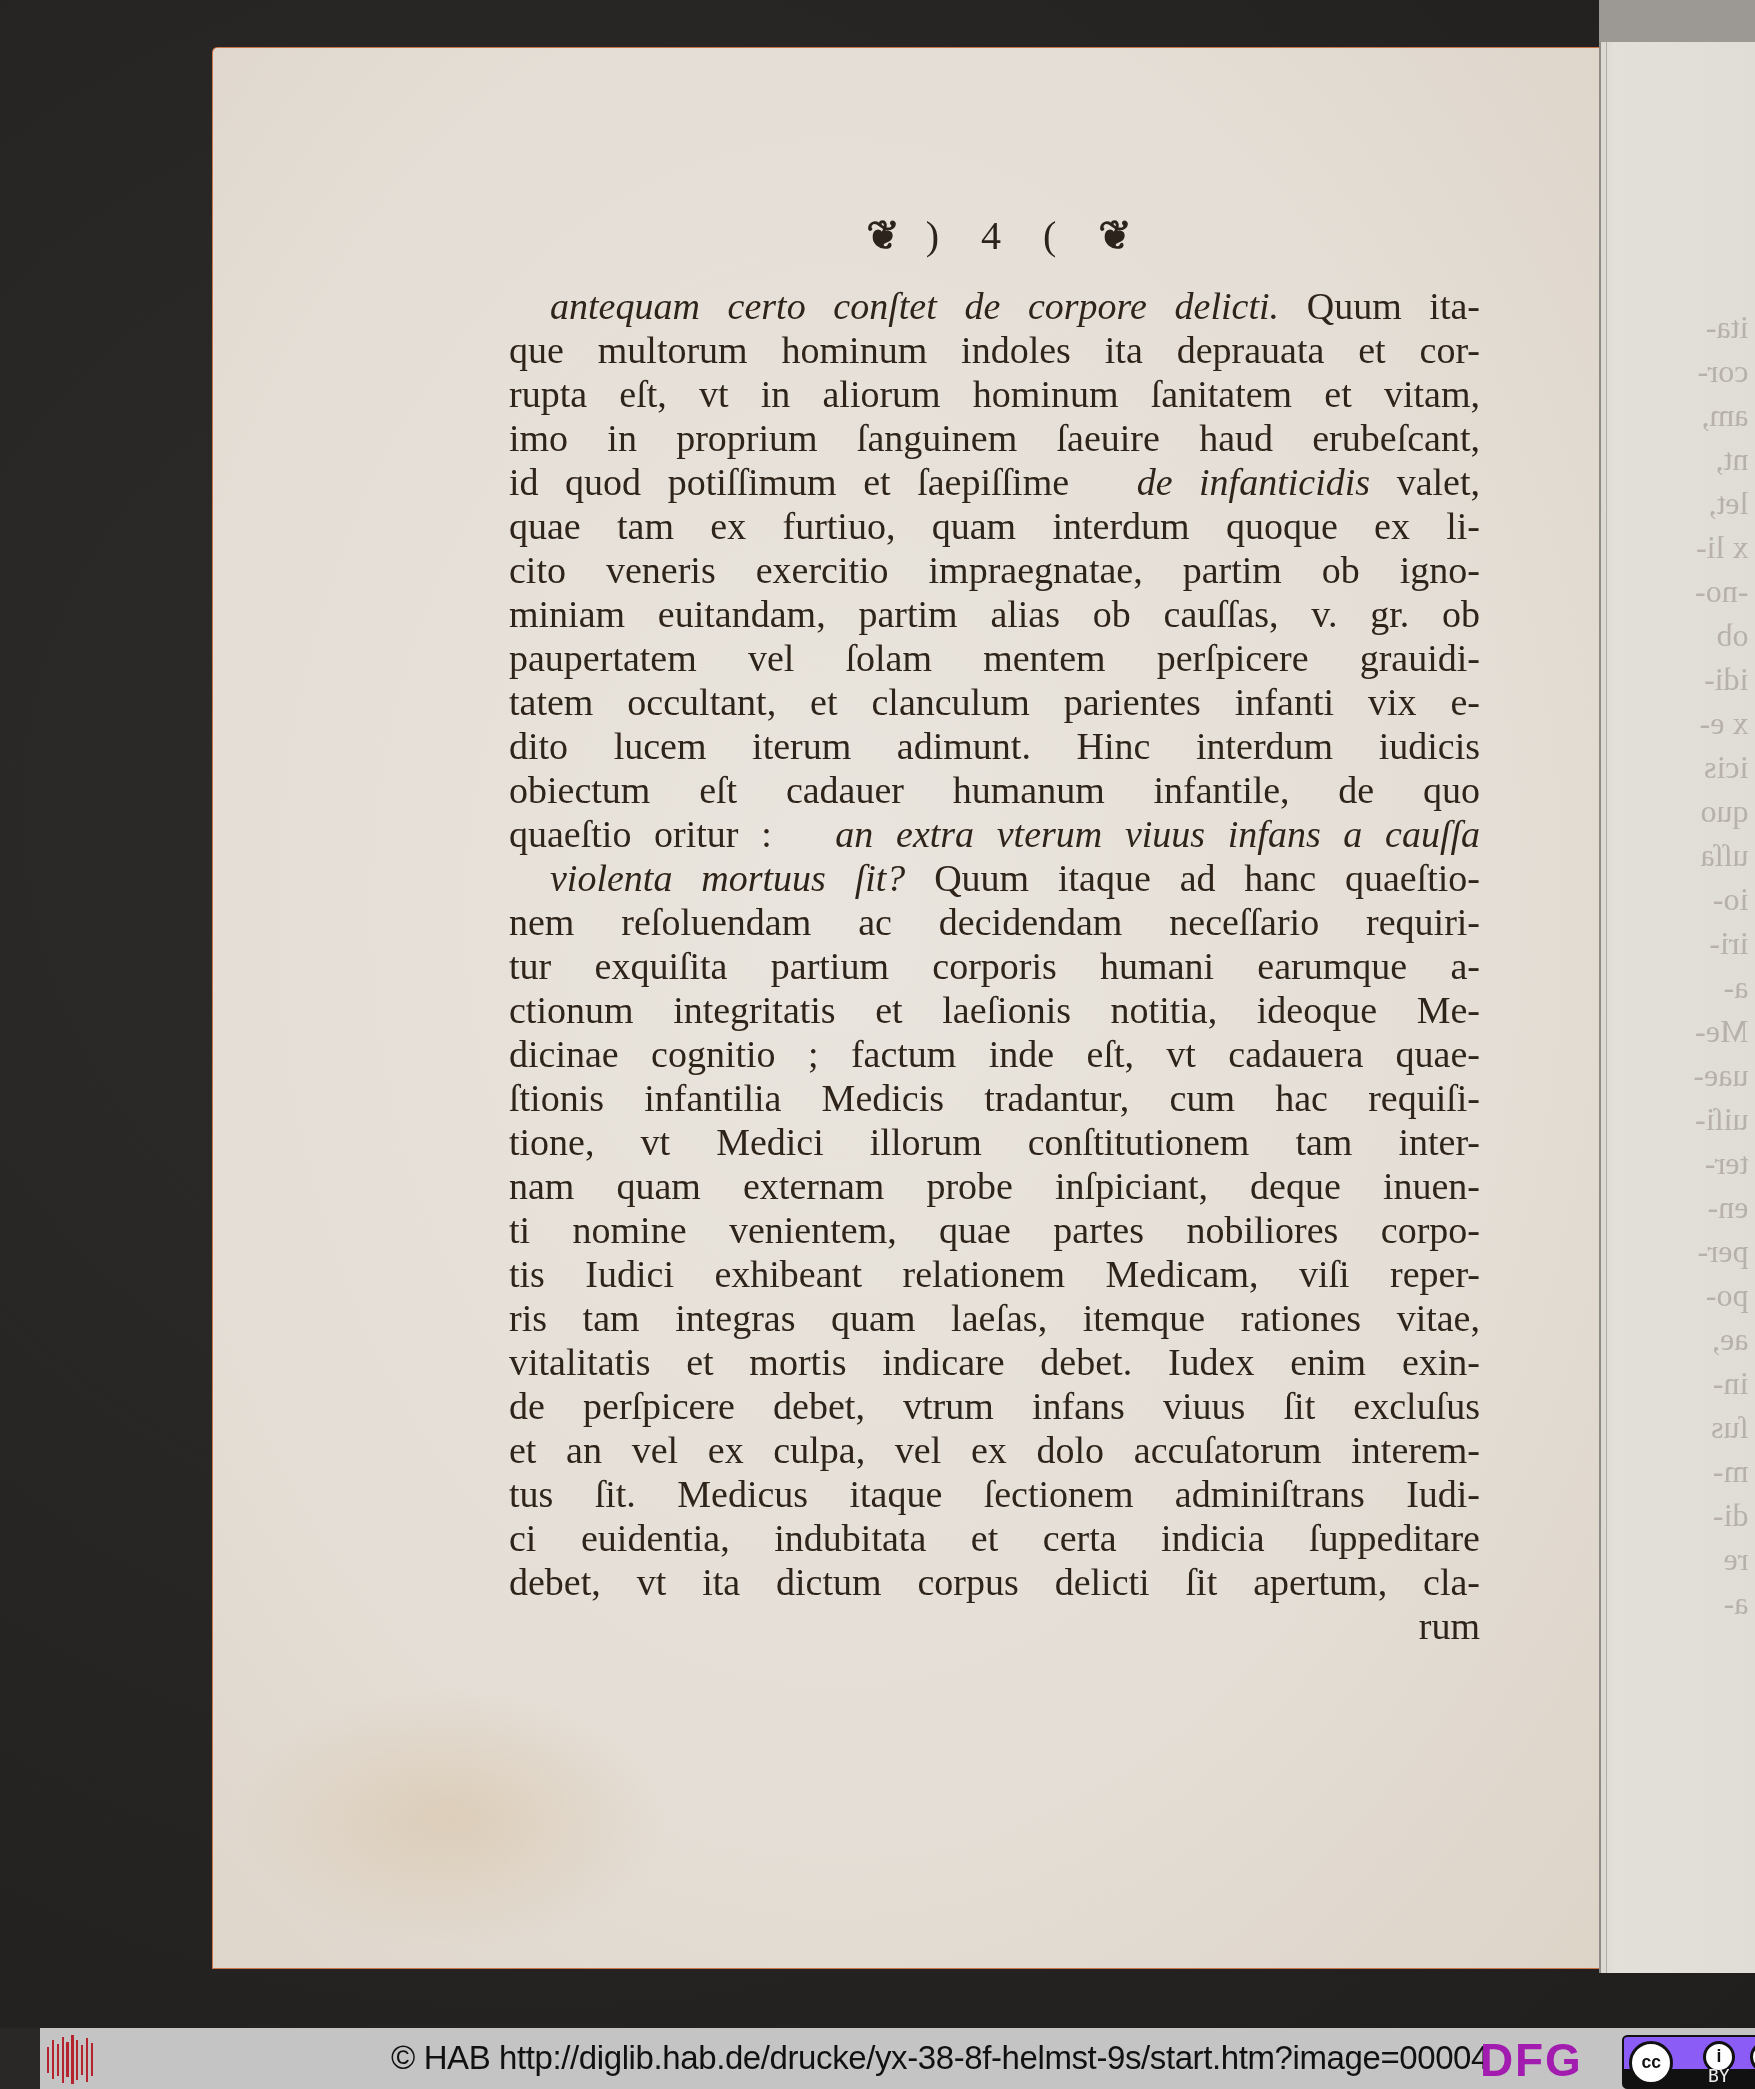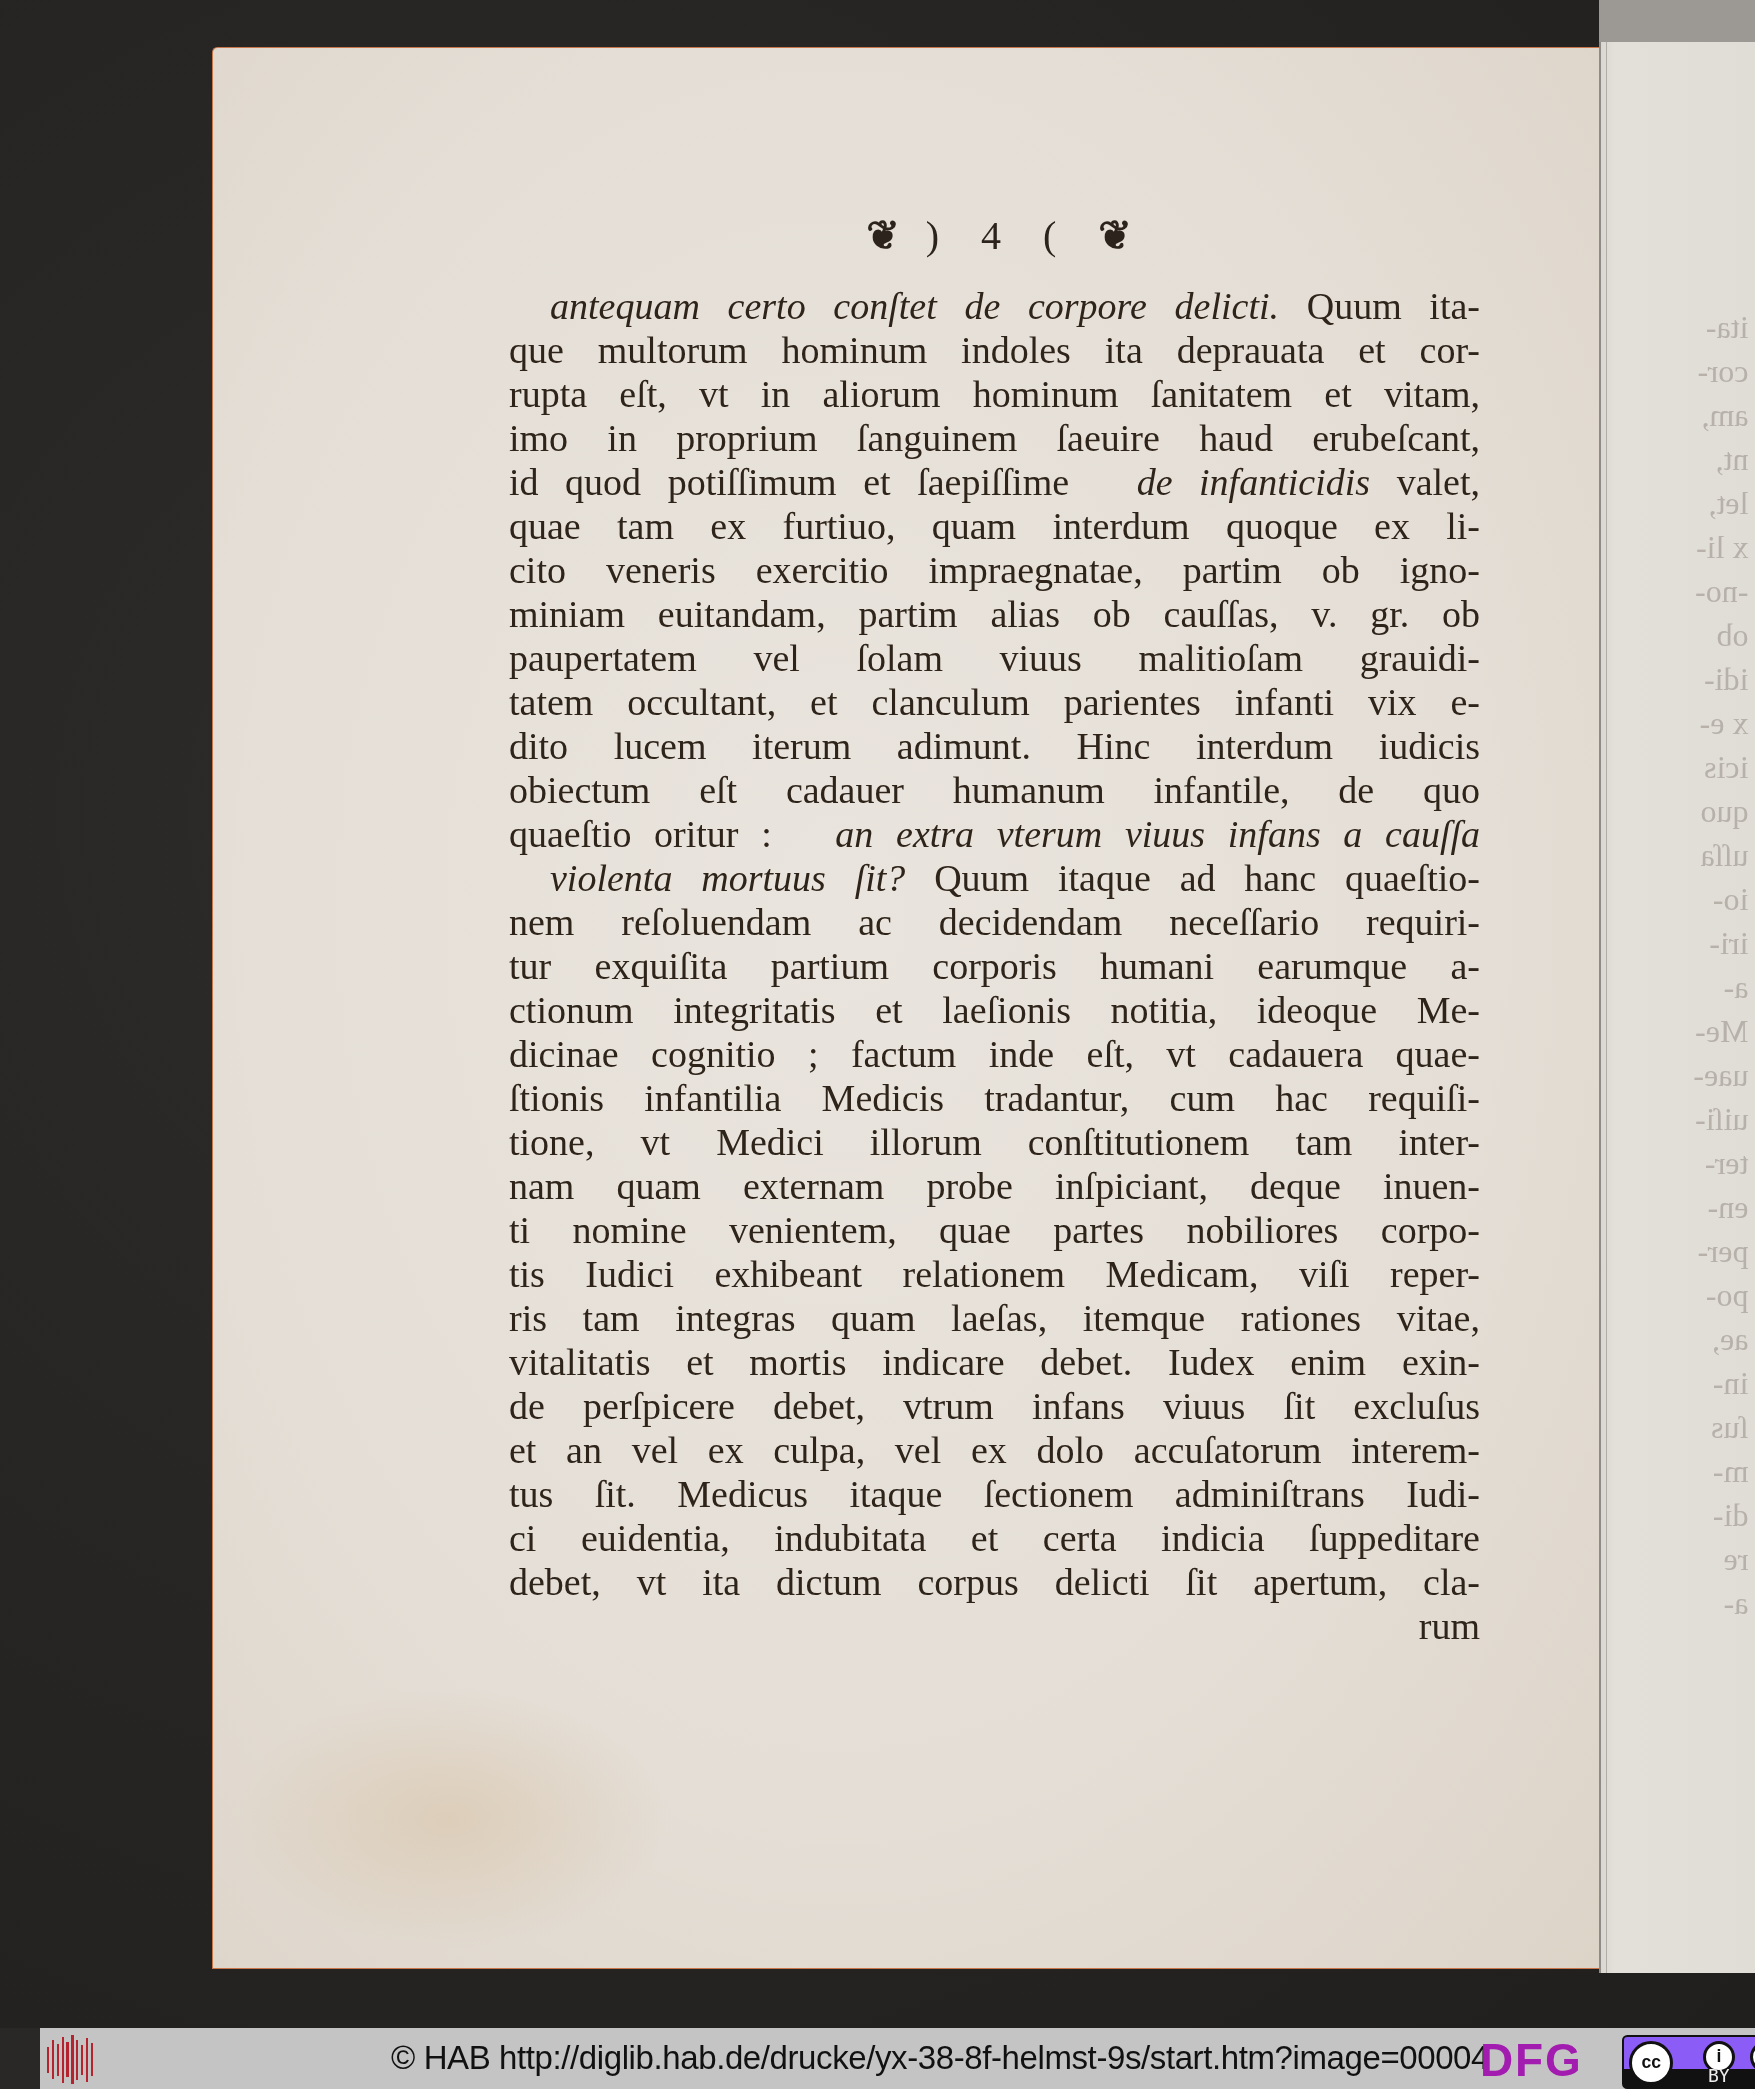--- a/index.html
+++ b/index.html
@@ -90,21 +90,21 @@
 
 <div class="textblock" id="textblock">
     <span class="line"><span class="it">antequam certo conſtet de corpore delicti.</span><span>   Quum ita-</span></span>
     <span class="line"><span>que multorum hominum indoles ita deprauata et cor-</span></span>
     <span class="line"><span>rupta eſt, vt in aliorum hominum ſanitatem et vitam,</span></span>
     <span class="line"><span>imo in proprium ſanguinem ſaeuire haud erubeſcant,</span></span>
     <span class="line"><span>id quod potiſſimum et ſaepiſſime </span><span class="it">de infanticidis</span><span> valet,</span></span>
     <span class="line"><span>quae tam ex furtiuo, quam interdum quoque ex li-</span></span>
     <span class="line"><span>cito veneris exercitio impraegnatae, partim ob igno-</span></span>
     <span class="line"><span>miniam euitandam, partim alias ob cauſſas, v. gr. ob</span></span>
-    <span class="line"><span>paupertatem vel ſolam viuus malitioſam grauidi-</span></span>
+    <span class="line"><span>paupertatem vel ſolam mentem perſpicere grauidi-</span></span>
     <span class="line"><span>tatem occultant, et clanculum parientes infanti vix e-</span></span>
     <span class="line"><span>dito lucem iterum adimunt.   Hinc interdum iudicis</span></span>
     <span class="line"><span>obiectum eſt cadauer humanum infantile, de quo</span></span>
     <span class="line"><span>quaeſtio oritur : </span><span class="it">an extra vterum viuus infans a cauſſa</span></span>
     <span class="line"><span class="it">violenta mortuus ſit?</span><span>  Quum itaque ad hanc quaeſtio-</span></span>
     <span class="line"><span>nem reſoluendam ac decidendam neceſſario requiri-</span></span>
     <span class="line"><span>tur exquiſita partium corporis humani earumque a-</span></span>
     <span class="line"><span>ctionum integritatis et laeſionis notitia, ideoque Me-</span></span>
     <span class="line"><span>dicinae cognitio ; factum inde eſt, vt cadauera quae-</span></span>
     <span class="line"><span>ſtionis infantilia Medicis tradantur, cum hac requiſi-</span></span>

